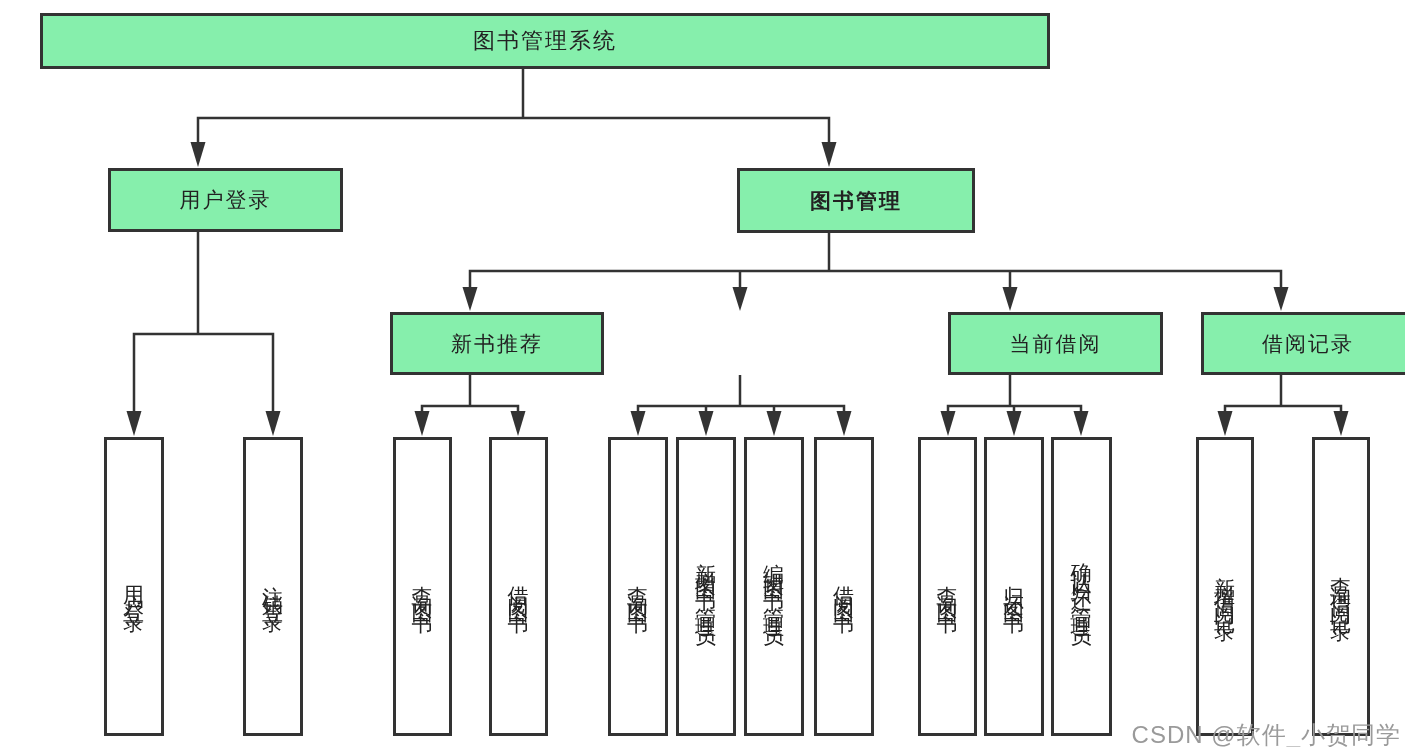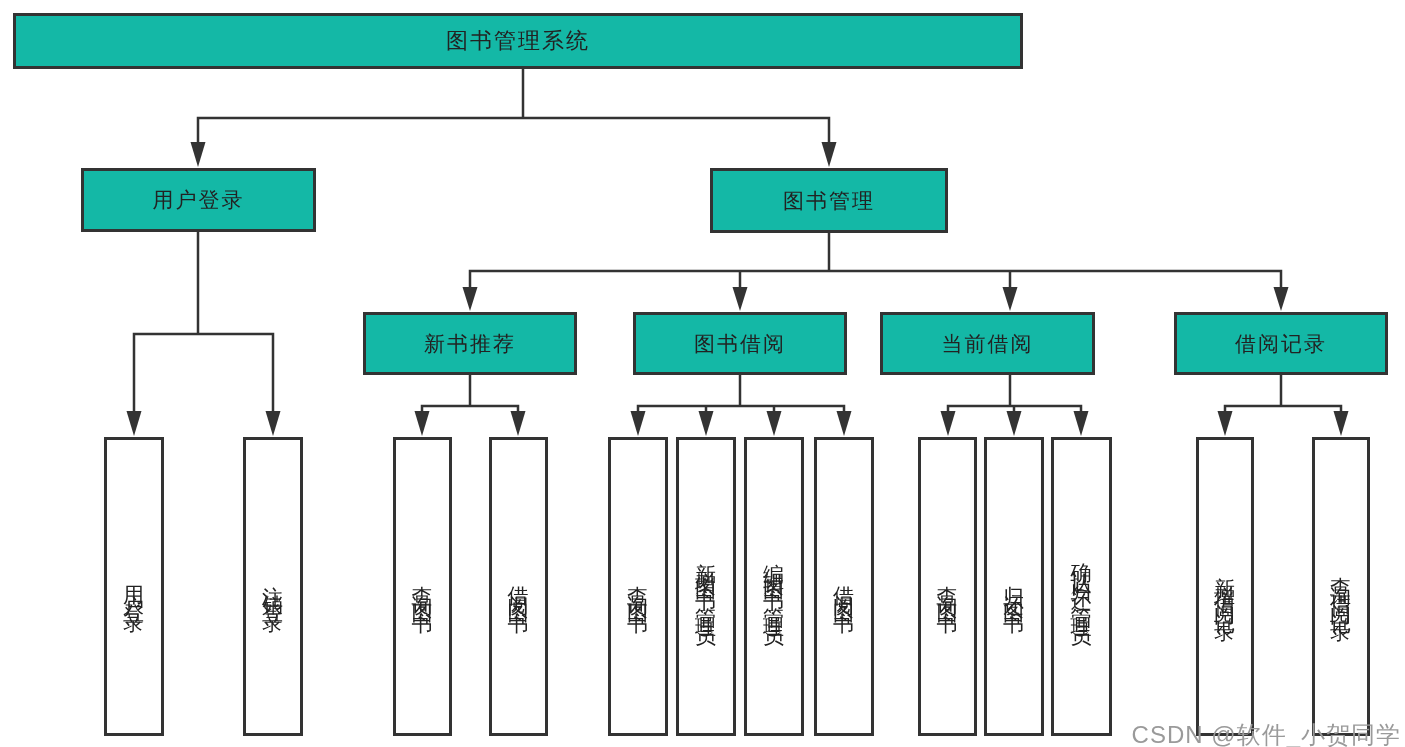--- a/index.html
+++ b/index.html
@@ -15,28 +15,29 @@
   #connectors {
     position: absolute;
     left: 0; top: 0;
     width: 1405px; height: 747px;
     pointer-events: none;
   }
   .box {
     position: absolute;
     box-sizing: border-box;
     border: 3px solid #333333;
-    background: #14b8a6;
+    background: #86efac;
     display: flex;
     align-items: center;
     justify-content: center;
     font-size: 21px;
     letter-spacing: 2px;
     color: #222222;
     white-space: nowrap;
+    margin-left: 27px;
   }
   .root-box { font-size: 22px; }
   .vbox {
     position: absolute;
     box-sizing: border-box;
     border: 3px solid #333333;
     background: #ffffff;
     display: flex;
     align-items: center;
     justify-content: center;
@@ -115,31 +116,28 @@
     <polygon class="ahead" points="1333.5,411 1348.5,411 1341,436"></polygon>
   </svg>
 
   <div class="box root-box" style="left:13px; top:13px; width:1010px; height:56px;">
     <span>图书管理系统</span>
   </div>
 
   <div class="box" style="left:81px; top:168px; width:235px; height:64px;">
     <span>用户登录</span>
   </div>
-  <div class="box" style="left:710px; top:168px; width:238px; height:65px;">
+  <div class="box" style="left:710px; top:168px; width:238px; height:65px;font-weight:bold;">
     <span>图书管理</span>
   </div>
 
   <div class="box" style="left:363px; top:312px; width:214px; height:63px;align-items:center;">
     <span>新书推荐</span>
   </div>
-  <div class="box" style="left:633px; top:312px; width:214px; height:63px;">
-    <span>图书借阅</span>
-  </div>
-  <div class="box" style="left:880px; top:312px; width:215px; height:63px;">
+  <div class="box" style="left:921px; top:312px; width:215px; height:63px;">
     <span>当前借阅</span>
   </div>
   <div class="box" style="left:1174px; top:312px; width:214px; height:63px;">
     <span>借阅记录</span>
   </div>
 
   <div class="vbox" style="left:104px; top:437px; width:60px; height:299px;">
     <span class="vtext">用户登录</span>
   </div>
   <div class="vbox" style="left:243px; top:437px; width:60px; height:299px;">

